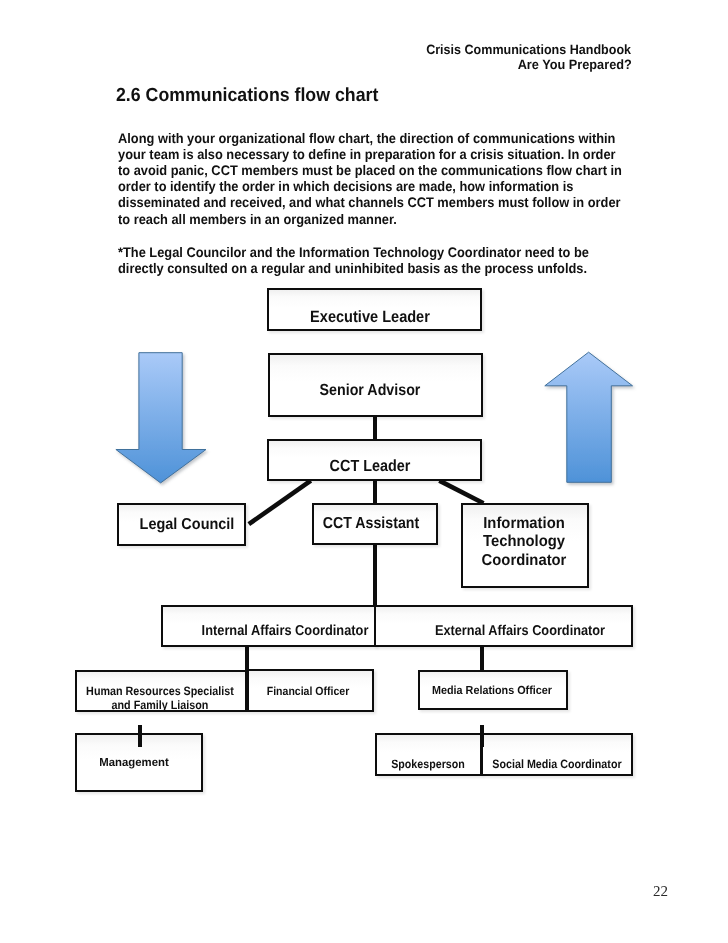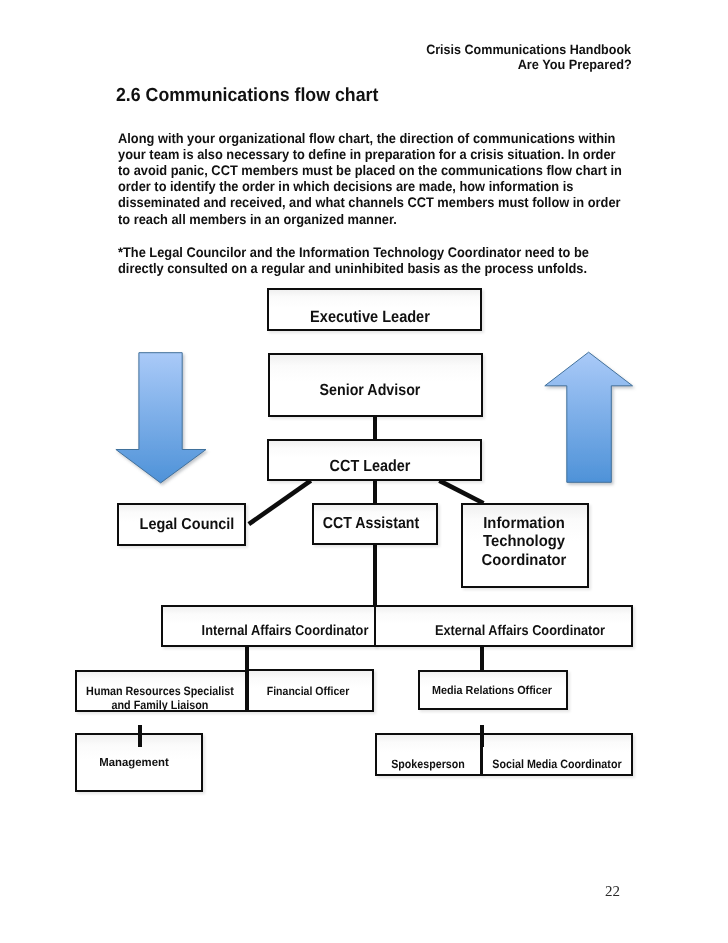--- a/index.html
+++ b/index.html
@@ -7,21 +7,21 @@
   body{width:728px;height:943px;background:#ffffff;position:relative;
        font-family:"Liberation Sans",sans-serif;color:#111111;overflow:hidden;
        -webkit-font-smoothing:antialiased;text-rendering:geometricPrecision;}
   .abs{position:absolute;}
 
   #header-line1,#header-line2{font-weight:bold;font-size:13.48px;text-align:right;white-space:nowrap;transform-origin:right top;}
   #header-line1{transform:scaleX(0.931);}
   #header-line2{transform:scaleX(0.945);}
   #page-title{font-weight:bold;font-size:18.99px;white-space:nowrap;transform:scaleX(0.935);transform-origin:left top;}
   .para{font-weight:bold;font-size:13.9px;line-height:16.2px;transform:scaleX(0.9235);transform-origin:left top;}
-  #page-number{font-family:"Liberation Serif",serif;font-size:15px;color:#2a2a2a;}
+  #page-number{font-family:"Liberation Serif",serif;font-size:15px;color:#2a2a2a;margin-left:48px;}
 
   
   #chart{position:absolute;left:0;top:0;width:728px;height:943px;}
   .node{position:absolute;border:2px solid #0d0d0d;box-sizing:border-box;
         background:linear-gradient(to bottom,#f0f0f0 0%,#fbfbfb 18%,#ffffff 45%,#ffffff 100%);
         box-shadow:1.5px 2px 2.5px rgba(0,0,0,0.10);}
   .nlabel{position:absolute;text-align:center;font-weight:bold;color:#111111;white-space:pre-line;transform-origin:center center;}
   .conn{position:absolute;background:#0d0d0d;}
   svg.links{position:absolute;left:0;top:0;width:728px;height:943px;overflow:visible;}
 </style>

